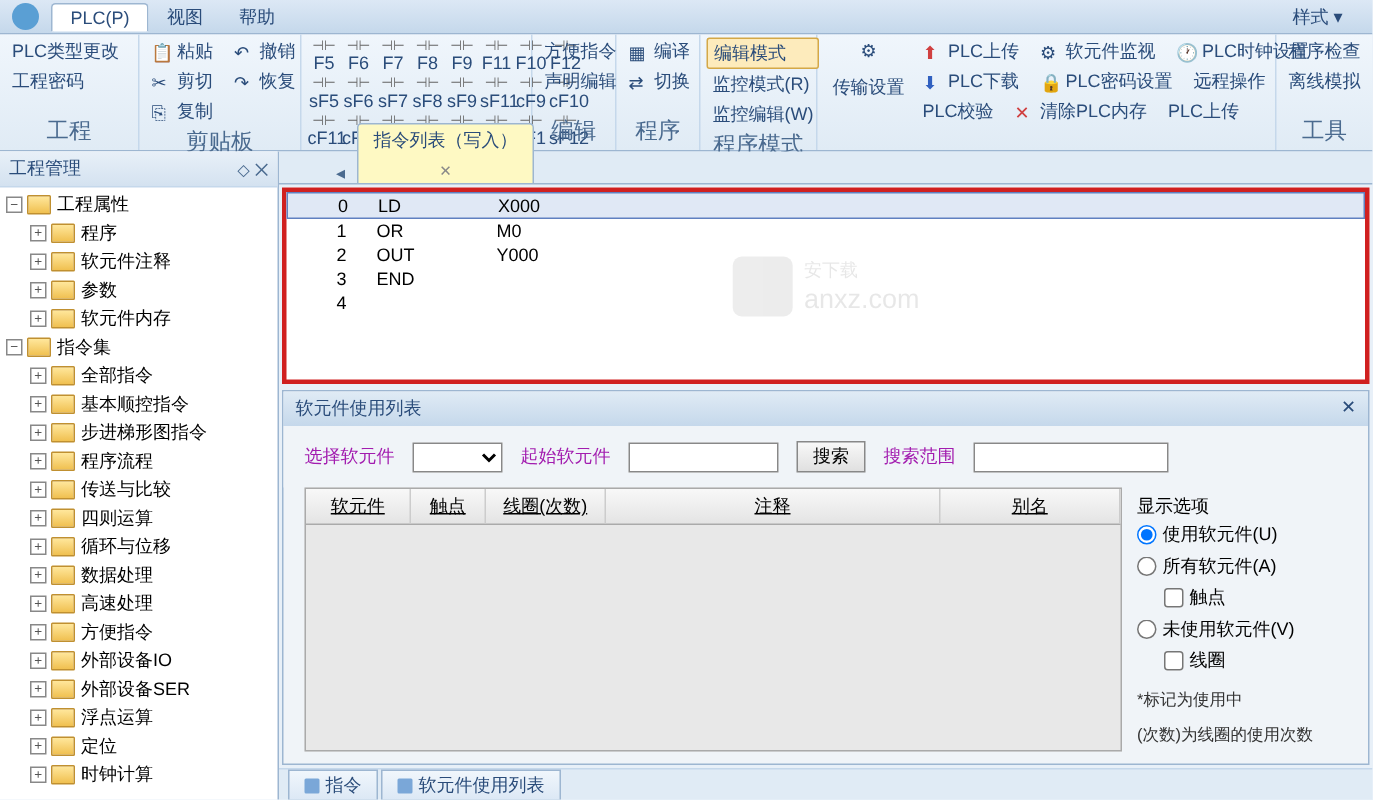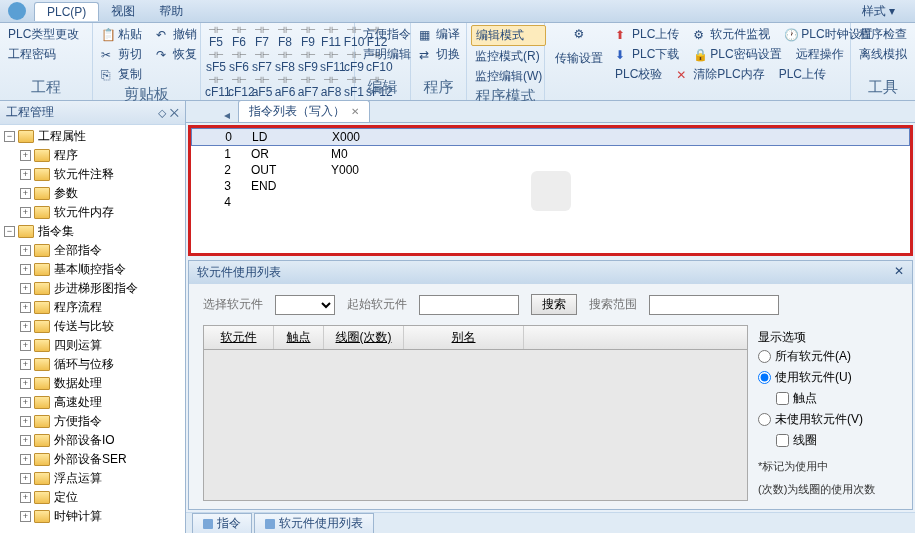--- a/index.html
+++ b/index.html
@@ -32,37 +32,37 @@
 .tree { flex: 1; overflow-y: auto; padding: 2px; }
 .tree-node { display: flex; align-items: center; padding: 1px 0; color: #000; white-space: nowrap; }
 .tree-toggle { width: 11px; height: 11px; border: 1px solid #888; display: inline-flex; align-items: center; justify-content: center; font-size: 9px; margin-right: 3px; background: #fff; color: #555; line-height: 1; }
 .tree-folder { width: 16px; height: 13px; background: linear-gradient(#ffe79c, #f0c050); border: 1px solid #c09030; border-radius: 1px; margin-right: 4px; }
 .tree-lines { display: inline-block; width: 16px; height: 14px; }
 .lvl1 { padding-left: 2px; }
 .lvl2 { padding-left: 18px; }
 
 .right-panel { flex: 1; display: flex; flex-direction: column; }
 .tab-strip { height: 22px; background: #e0ebf5; display: flex; align-items: flex-end; padding-left: 30px; border-bottom: 1px solid #9db6d1; }
-.tab { background: #ffffff; border: 1px solid #9db6d1; border-bottom: none; padding: 2px 10px; color: #2a4c7a; border-radius: 3px 3px 0 0; display: flex; align-items: center; gap: 6px; }
+.tab { background: #fef9c3; border: 1px solid #9db6d1; border-bottom: none; padding: 2px 10px; color: #2a4c7a; border-radius: 3px 3px 0 0; display: flex; align-items: center; gap: 6px; flex-direction: column; }
 .tab .x { color: #888; font-size: 10px; }
 
 .code-area { height: 170px; border: 3px solid #d02020; background: #fff; margin: 2px; position: relative; }
 .code-line { display: flex; padding: 1px 0; }
 .code-line.selected { background: #e0e8f5; border: 1px solid #6080c0; }
 .code-ln { width: 60px; text-align: right; padding-right: 20px; }
 .code-op { width: 80px; }
 .code-arg { width: 100px; }
 .watermark { position: absolute; top: 50%; left: 50%; transform: translate(-50%, -50%); opacity: 0.15; font-size: 28px; color: #666; display: flex; align-items: center; gap: 8px; pointer-events: none; }
 .watermark .lock { width: 40px; height: 40px; background: #888; border-radius: 6px; }
 
 .usage-panel { flex: 1; border: 1px solid #9db6d1; margin: 2px; display: flex; flex-direction: column; background: #f0f4f8; }
 .usage-header { background: linear-gradient(#e0ebf5, #c5d8eb); padding: 3px 8px; color: #2a4c7a; display: flex; }
 .usage-header .x { margin-left: auto; }
 .usage-controls { padding: 10px 14px; display: flex; gap: 12px; align-items: center; background: #f0f4f8; }
-.usage-controls label { color: #737373; }
+.usage-controls label { color: #a21caf; }
 .usage-controls select, .usage-controls input { border: 1px solid #888; height: 20px; padding: 0 4px; background: #fff; }
 .usage-controls select { width: 60px; }
 .usage-controls input { width: 100px; }
 .usage-controls button { border: 1px solid #888; background: linear-gradient(#f8f8f8, #e0e0e0); padding: 1px 10px; }
 
 .usage-body { flex: 1; display: flex; padding: 0 14px 8px; gap: 10px; }
 .usage-table { flex: 1; background: #e8e8e8; border: 1px solid #aaa; }
 .usage-table-head { display: flex; background: linear-gradient(#f8f8f8, #e4e4e4); border-bottom: 1px solid #aaa; text-decoration: underline; }
 .usage-table-head .col { padding: 3px 8px; border-right: 1px solid #ccc; text-align: center; }
 .usage-options { width: 140px; padding: 4px 0; }
@@ -477,20 +477,24 @@
             <span class="code-arg"></span>
           </div>
           <div class="code-line">
             <span class="code-ln">4</span>
             <span class="code-op"></span>
             <span class="code-arg"></span>
           </div>
         </div>
       <div class="watermark">
         <div class="lock"></div>
+        <div>
+            <div>安下载</div>
+            <div style="font-size:18px">anxz.com</div>
+          </div>
       </div>
     </div>
 
     <div class="usage-panel">
       <div class="usage-header">
         <span>软元件使用列表</span>
           <span class="x">✕</span>
       </div>
       <div class="usage-controls">
         <label>选择软元件</label>
@@ -500,32 +504,33 @@
         <button>搜索</button>
         <label>搜索范围</label>
         <input style="width: 130px;">
       </div>
       <div class="usage-body">
         <div class="usage-table">
           <div class="usage-table-head">
             <div class="col" style="width:70px">软元件</div>
             <div class="col" style="width:50px">触点</div>
             <div class="col" style="width:80px">线圈(次数)</div>
+            <div class="col" style="flex:1">注释</div>
             <div class="col" style="width:120px">别名</div>
           </div>
         </div>
         <div class="usage-options">
           <div>显示选项</div>
           <div class="opt">
+              <input type="radio" name="do" checked="" style="">
+              <span>使用软元件(U)</span>
+            </div>
+          <div class="opt">
               <input type="radio" name="do" style="">
               <span>所有软元件(A)</span>
-            </div>
-          <div class="opt">
-              <input type="radio" name="do" checked="" style="">
-              <span>使用软元件(U)</span>
             </div>
           <div class="opt" style="padding-left:18px">
               <input type="checkbox" style="">
               <span>触点</span>
             </div>
           <div class="opt">
               <input type="radio" name="do" style="">
               <span>未使用软元件(V)</span>
             </div>
           <div class="opt" style="padding-left:18px">

